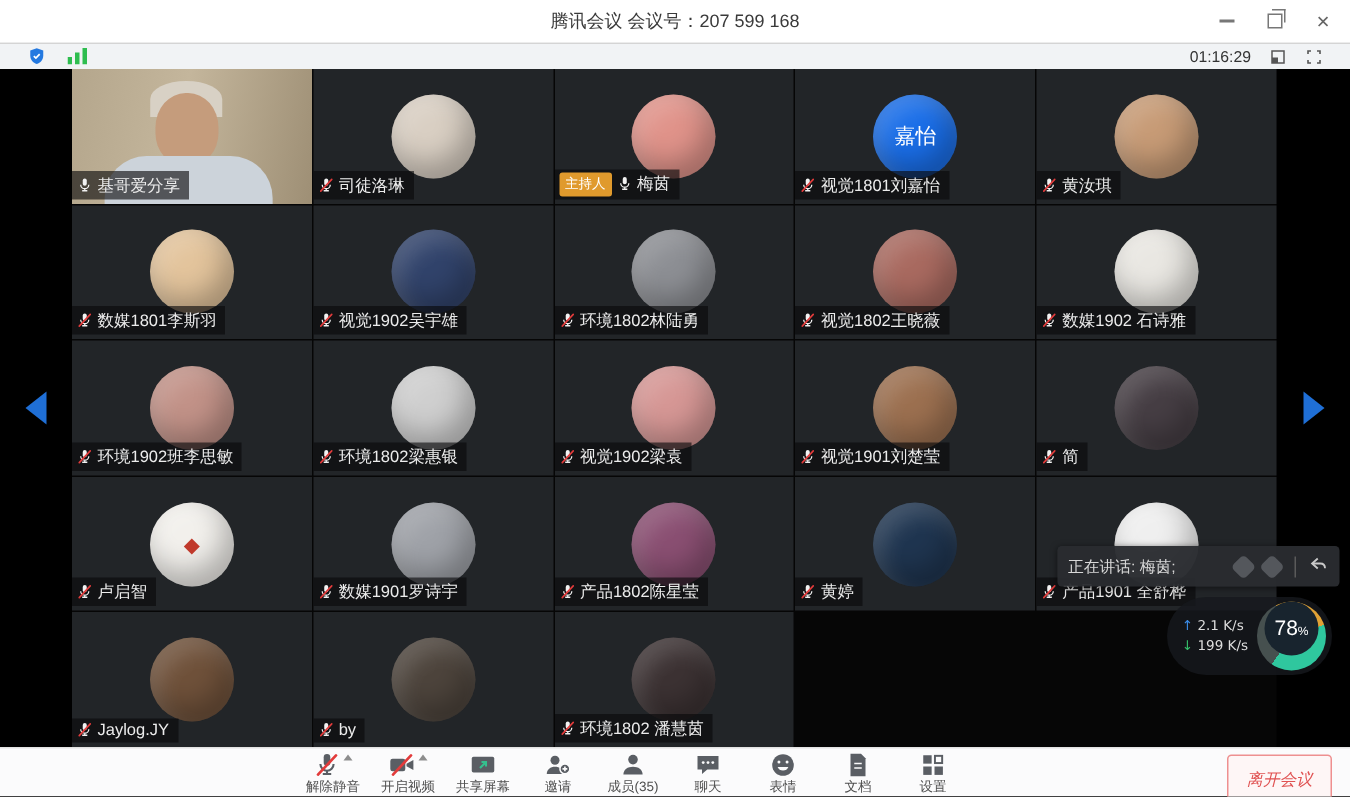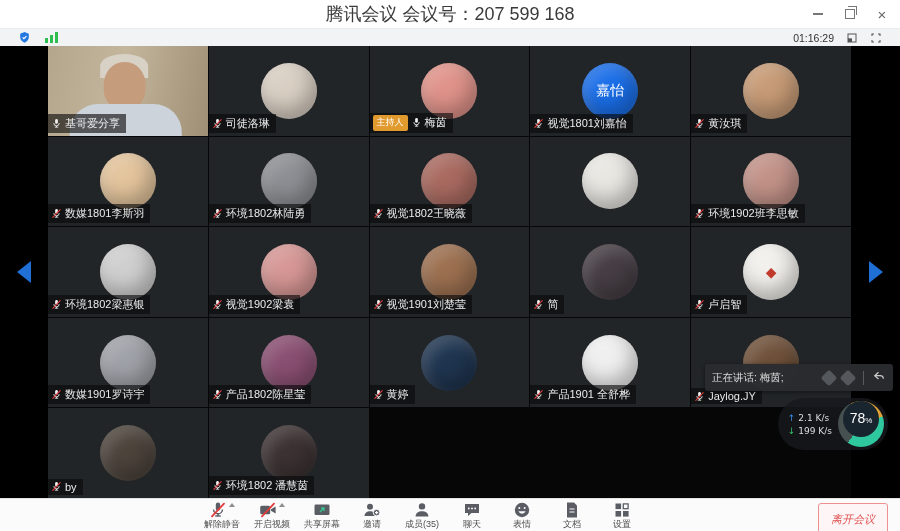--- a/index.html
+++ b/index.html
@@ -1,21 +1,21 @@
 <!DOCTYPE html>
 <html><head>
 <meta charset="utf-8">
 <style>
   html,body{margin:0;padding:0;}
   body{width:900px;height:531px;overflow:hidden;background:#000;font-family:"Liberation Sans",sans-serif;-webkit-font-smoothing:antialiased;}
   .app{display:flex;flex-direction:column;width:900px;height:531px;}
 
   
   .titlebar{flex:0 0 28px;background:#ffffff;display:flex;align-items:center;position:relative;border-bottom:1px solid #ececec;}
-  .title{flex:1;text-align:center;font-size:18px;color:#3a3a3a;}
+  .title{flex:1;text-align:center;font-size:12px;color:#3a3a3a;}
   .win-controls{position:absolute;right:10px;top:0;height:100%;display:flex;align-items:center;gap:16px;}
   .wc{display:flex;align-items:center;justify-content:center;width:16px;height:16px;cursor:pointer;color:#666;}
   .win-min{width:10px;height:2px;background:#777;}
   .win-max{width:8px;height:8px;border:1.3px solid #777;position:relative;}
   .win-max::before{content:"";position:absolute;left:2px;top:-4px;width:8px;height:8px;border:1.3px solid #777;border-left:none;border-bottom:none;}
   .wc.close{font-size:15px;line-height:1;}
 
   
   .infobar{flex:0 0 17px;background:#f1f3f5;display:flex;align-items:center;padding:0 18px;gap:14px;}
   .info-right{margin-left:auto;display:flex;align-items:center;gap:12px;}
@@ -218,20 +218,36 @@
                 <path d="M4.6 8.4a4.4 4.4 0 0 0 8.8 0" fill="none" stroke="#f2f2f2" stroke-width="1.4"></path>
                 <line x1="9" y1="12.8" x2="9" y2="15" stroke="#f2f2f2" stroke-width="1.4"></line>
                 <line x1="6.2" y1="15" x2="11.8" y2="15" stroke="#f2f2f2" stroke-width="1.4"></line>
                 <line x1="3" y1="15.4" x2="15" y2="2.6" stroke="#e23b3b" stroke-width="1.8" stroke-linecap="round"></line>
               </svg>
             </span>
       <span class="pname">数媒1801李斯羽</span>
     </div>
   </div>
 
+  <div class="tile">
+    <div class="avatar" style="background: rgb(49, 67, 107);"></div>
+    <div class="nametag">
+
+      <span class="tag-mic">
+              <svg width="11" height="11" viewBox="0 0 18 18" xmlns="http://www.w3.org/2000/svg">
+                <rect x="6.8" y="1.6" width="4.4" height="8" rx="2.2" fill="#f2f2f2"></rect>
+                <path d="M4.6 8.4a4.4 4.4 0 0 0 8.8 0" fill="none" stroke="#f2f2f2" stroke-width="1.4"></path>
+                <line x1="9" y1="12.8" x2="9" y2="15" stroke="#f2f2f2" stroke-width="1.4"></line>
+                <line x1="6.2" y1="15" x2="11.8" y2="15" stroke="#f2f2f2" stroke-width="1.4"></line>
+                <line x1="3" y1="15.4" x2="15" y2="2.6" stroke="#e23b3b" stroke-width="1.8" stroke-linecap="round"></line>
+              </svg>
+            </span>
+      <span class="pname">视觉1902吴宇雄</span>
+    </div>
+  </div>
 
   <div class="tile">
     <div class="avatar" style="background: rgb(141, 143, 148);"></div>
     <div class="nametag">
 
       <span class="tag-mic">
               <svg width="11" height="11" viewBox="0 0 18 18" xmlns="http://www.w3.org/2000/svg">
                 <rect x="6.8" y="1.6" width="4.4" height="8" rx="2.2" fill="#f2f2f2"></rect>
                 <path d="M4.6 8.4a4.4 4.4 0 0 0 8.8 0" fill="none" stroke="#f2f2f2" stroke-width="1.4"></path>
                 <line x1="9" y1="12.8" x2="9" y2="15" stroke="#f2f2f2" stroke-width="1.4"></line>
@@ -255,20 +271,33 @@
                 <line x1="6.2" y1="15" x2="11.8" y2="15" stroke="#f2f2f2" stroke-width="1.4"></line>
                 <line x1="3" y1="15.4" x2="15" y2="2.6" stroke="#e23b3b" stroke-width="1.8" stroke-linecap="round"></line>
               </svg>
             </span>
       <span class="pname">视觉1802王晓薇</span>
     </div>
   </div>
 
   <div class="tile">
     <div class="avatar" style="background: rgb(233, 231, 226);"></div>
+    <div class="nametag">
+
+      <span class="tag-mic">
+              <svg width="11" height="11" viewBox="0 0 18 18" xmlns="http://www.w3.org/2000/svg">
+                <rect x="6.8" y="1.6" width="4.4" height="8" rx="2.2" fill="#f2f2f2"></rect>
+                <path d="M4.6 8.4a4.4 4.4 0 0 0 8.8 0" fill="none" stroke="#f2f2f2" stroke-width="1.4"></path>
+                <line x1="9" y1="12.8" x2="9" y2="15" stroke="#f2f2f2" stroke-width="1.4"></line>
+                <line x1="6.2" y1="15" x2="11.8" y2="15" stroke="#f2f2f2" stroke-width="1.4"></line>
+                <line x1="3" y1="15.4" x2="15" y2="2.6" stroke="#e23b3b" stroke-width="1.8" stroke-linecap="round"></line>
+              </svg>
+            </span>
+      <span class="pname">数媒1902 石诗雅</span>
+    </div>
   </div>
 
   <div class="tile">
     <div class="avatar" style="background: rgb(194, 146, 136);"></div>
     <div class="nametag">
 
       <span class="tag-mic">
               <svg width="11" height="11" viewBox="0 0 18 18" xmlns="http://www.w3.org/2000/svg">
                 <rect x="6.8" y="1.6" width="4.4" height="8" rx="2.2" fill="#f2f2f2"></rect>
                 <path d="M4.6 8.4a4.4 4.4 0 0 0 8.8 0" fill="none" stroke="#f2f2f2" stroke-width="1.4"></path>

